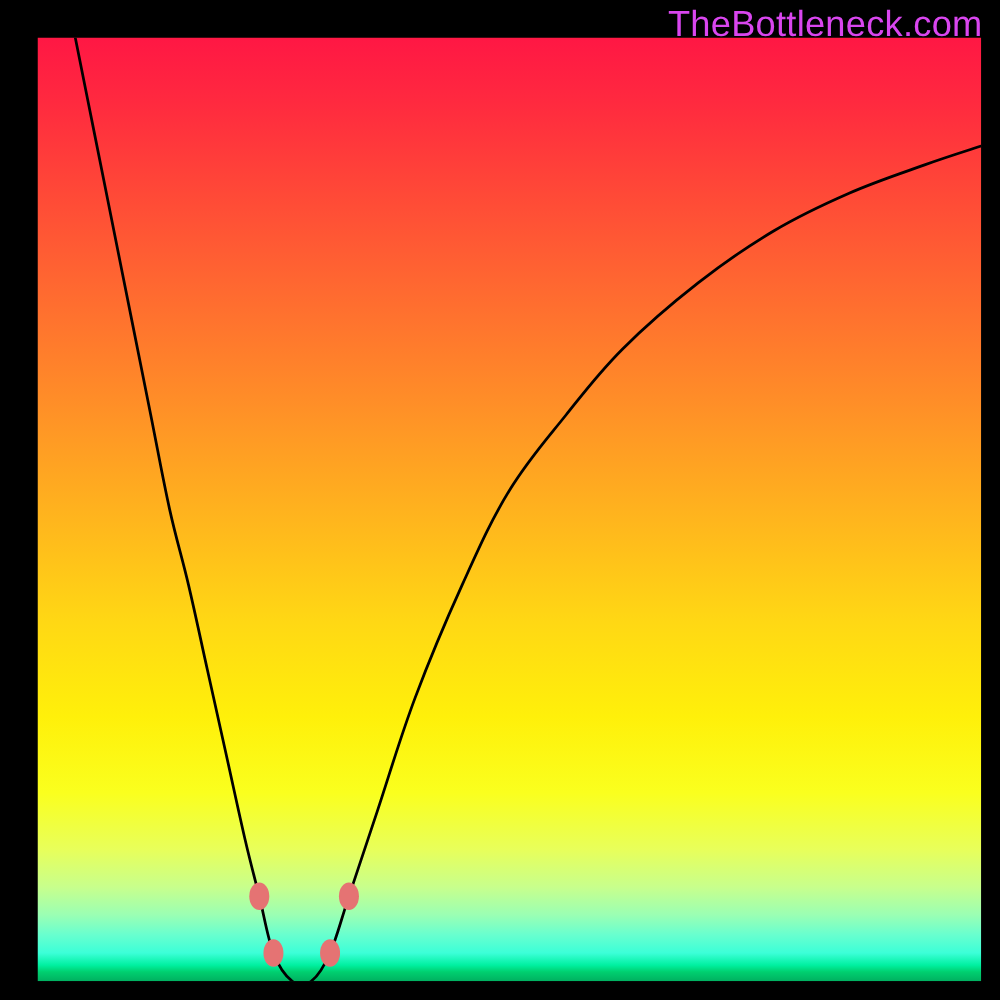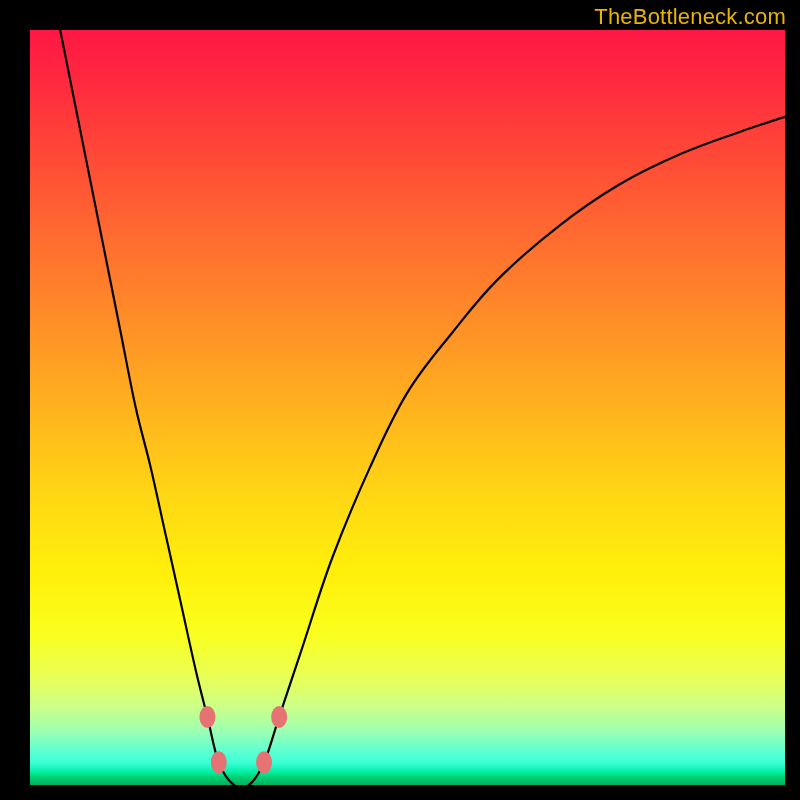--- a/index.html
+++ b/index.html
@@ -44,22 +44,22 @@
       #3cffd8 97%,
       #00f0a0 98.3%,
       #00d070 99%,
       #00b060 100%
     );
   }
   .watermark {
     position: absolute;
     top: 4px;
     right: 14px;
-    color: #eab308;
-    font-size: 22px;
+    color: #d946ef;
+    font-size: 29px;
     font-weight: 400;
     letter-spacing: 0.2px;
     user-select: none;
   }
   svg.curve {
     position: absolute;
     inset: 0;
   }
 </style>
 </head>

